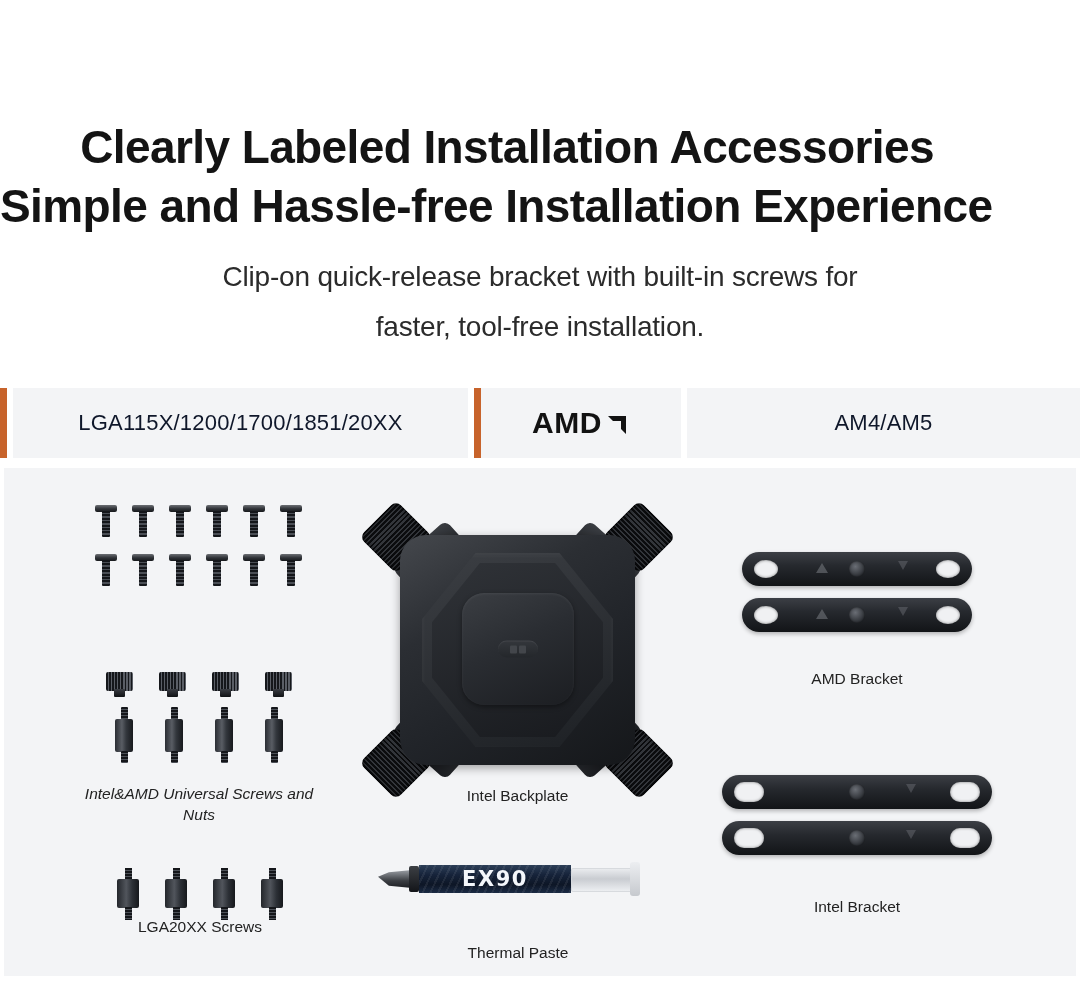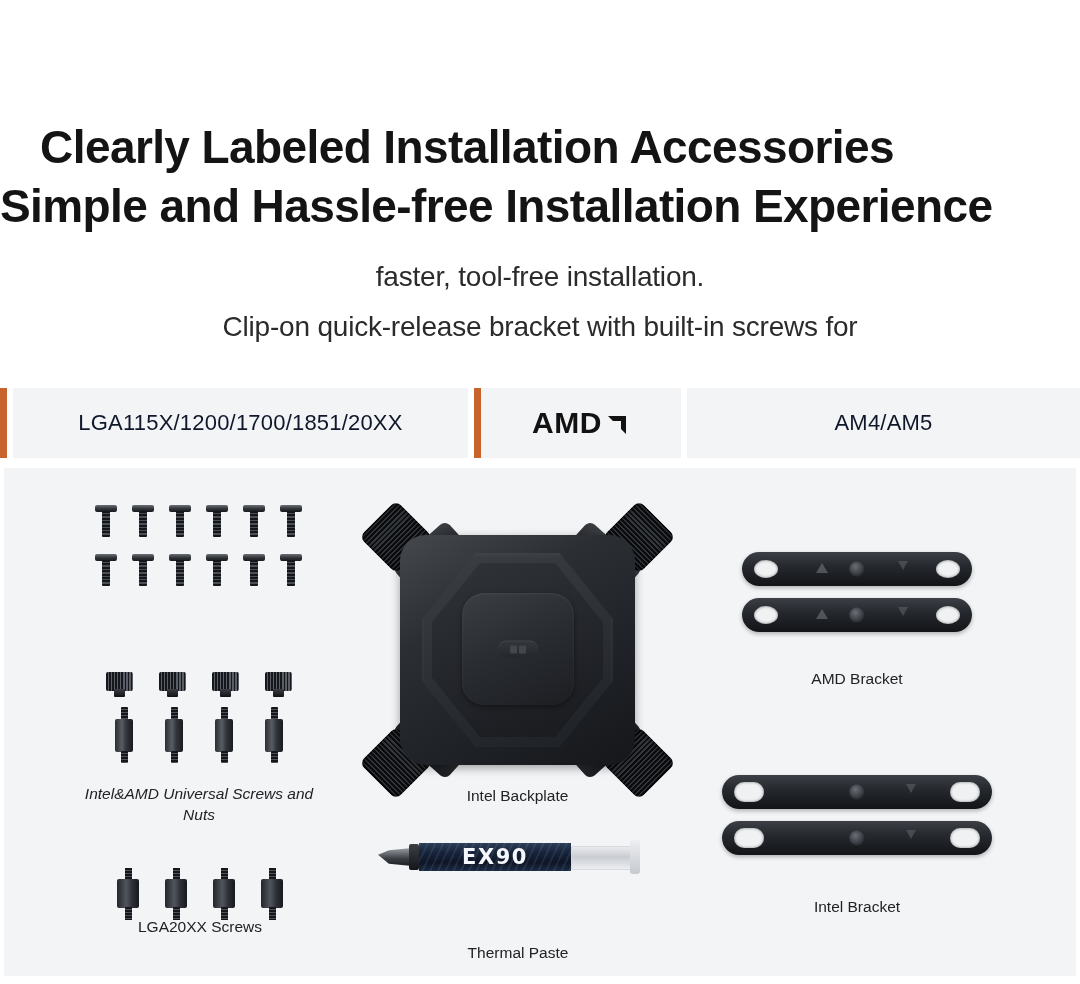--- a/index.html
+++ b/index.html
@@ -5,21 +5,21 @@
   html,body{margin:0;padding:0;}
   body{
     width:1080px;height:984px;
     background:#ffffff;
     font-family:"Liberation Sans","DejaVu Sans",sans-serif;
     overflow:hidden;
   }
   .page{position:relative;width:1080px;height:984px;background:#fff;}
 
   
-  .heading-block{position:absolute;left:0;top:118px;width:934px;text-align:center;}
+  .heading-block{position:absolute;left:0;top:118px;width:934px;text-align:right;}
   .headline{
     font-size:46px;line-height:59px;font-weight:bold;color:#141414;
     letter-spacing:-0.6px;white-space:nowrap;
   }
   .subhead-block{position:absolute;left:0;top:252px;width:1080px;text-align:center;}
   .subhead{
     font-size:28px;line-height:50px;color:#2b2b2b;font-weight:normal;
     letter-spacing:-0.2px;white-space:nowrap;
   }
 
@@ -193,21 +193,21 @@
     border-left:6px solid transparent;border-right:6px solid transparent;
     border-bottom:10px solid rgba(120,124,130,.55);
   }
   .bar .nick{
     position:absolute;right:28%;top:9px;width:0;height:0;
     border-left:5px solid transparent;border-right:5px solid transparent;
     border-top:9px solid rgba(110,114,120,.45);
   }
 
   
-  .paste{position:absolute;left:378px;top:834px;width:280px;height:48px;}
+  .paste{position:absolute;left:378px;top:856px;width:280px;height:48px;}
   .paste .nozzle{
     position:absolute;left:0;top:14px;width:34px;height:18px;
     background:linear-gradient(180deg,#9a9ea4,#3a3d42 60%,#1d1f23);
     clip-path:polygon(0% 38%,32% 12%,100% 0%,100% 100%,32% 88%);
   }
   .paste .collar{
     position:absolute;left:31px;top:10px;width:10px;height:26px;border-radius:2px;
     background:linear-gradient(180deg,#3c3f44,#131519);
   }
   .paste .tube{
@@ -246,22 +246,22 @@
 <body>
 
 <div class="page">
 
   <div class="heading-block">
     <div class="headline">Clearly Labeled Installation Accessories</div>
     <div class="headline">Simple and Hassle-free Installation Experience</div>
   </div>
 
   <div class="subhead-block">
+    <div class="subhead">Clip-on quick-release bracket with built-in screws for</div>
     <div class="subhead">faster, tool-free installation.</div>
-    <div class="subhead">Clip-on quick-release bracket with built-in screws for</div>
   </div>
 
   <div class="compat">
     <div class="accent"></div>
     <div class="gap"></div>
     <div class="cell cell-intel-sockets">
       <span class="socket-text">LGA115X/1200/1700/1851/20XX</span>
     </div>
     <div class="gap"></div>
     <div class="accent"></div>

